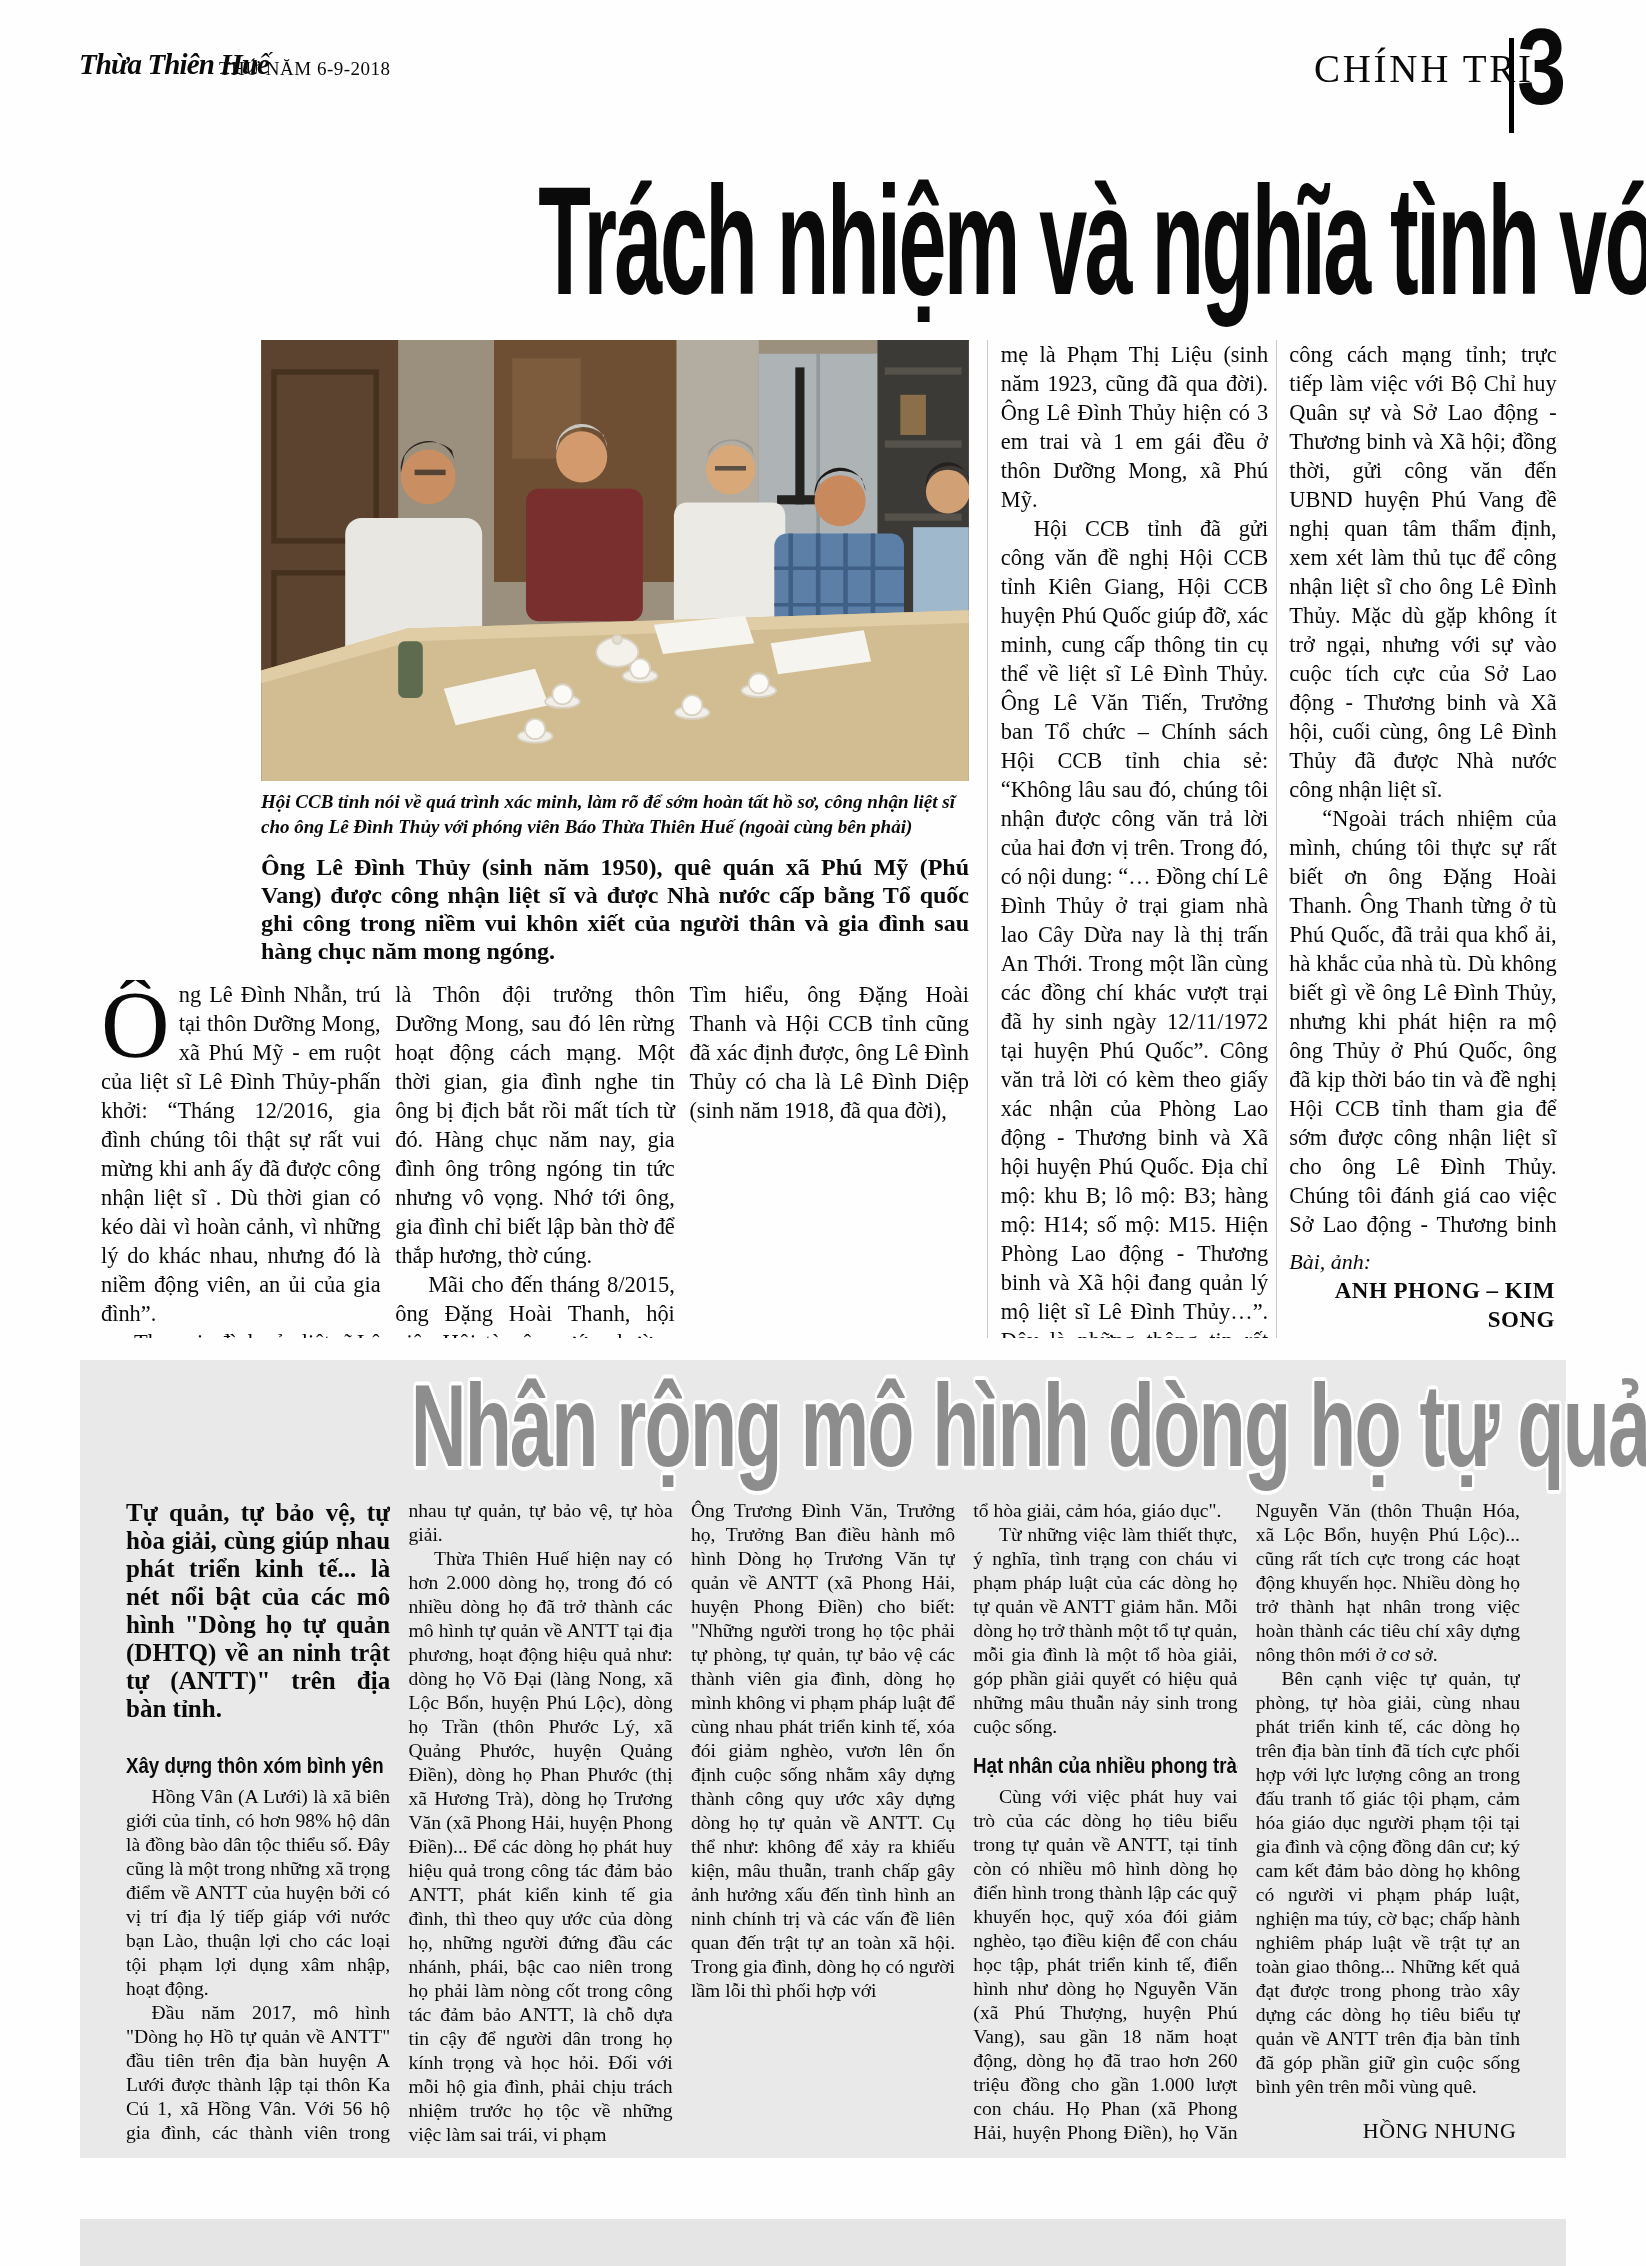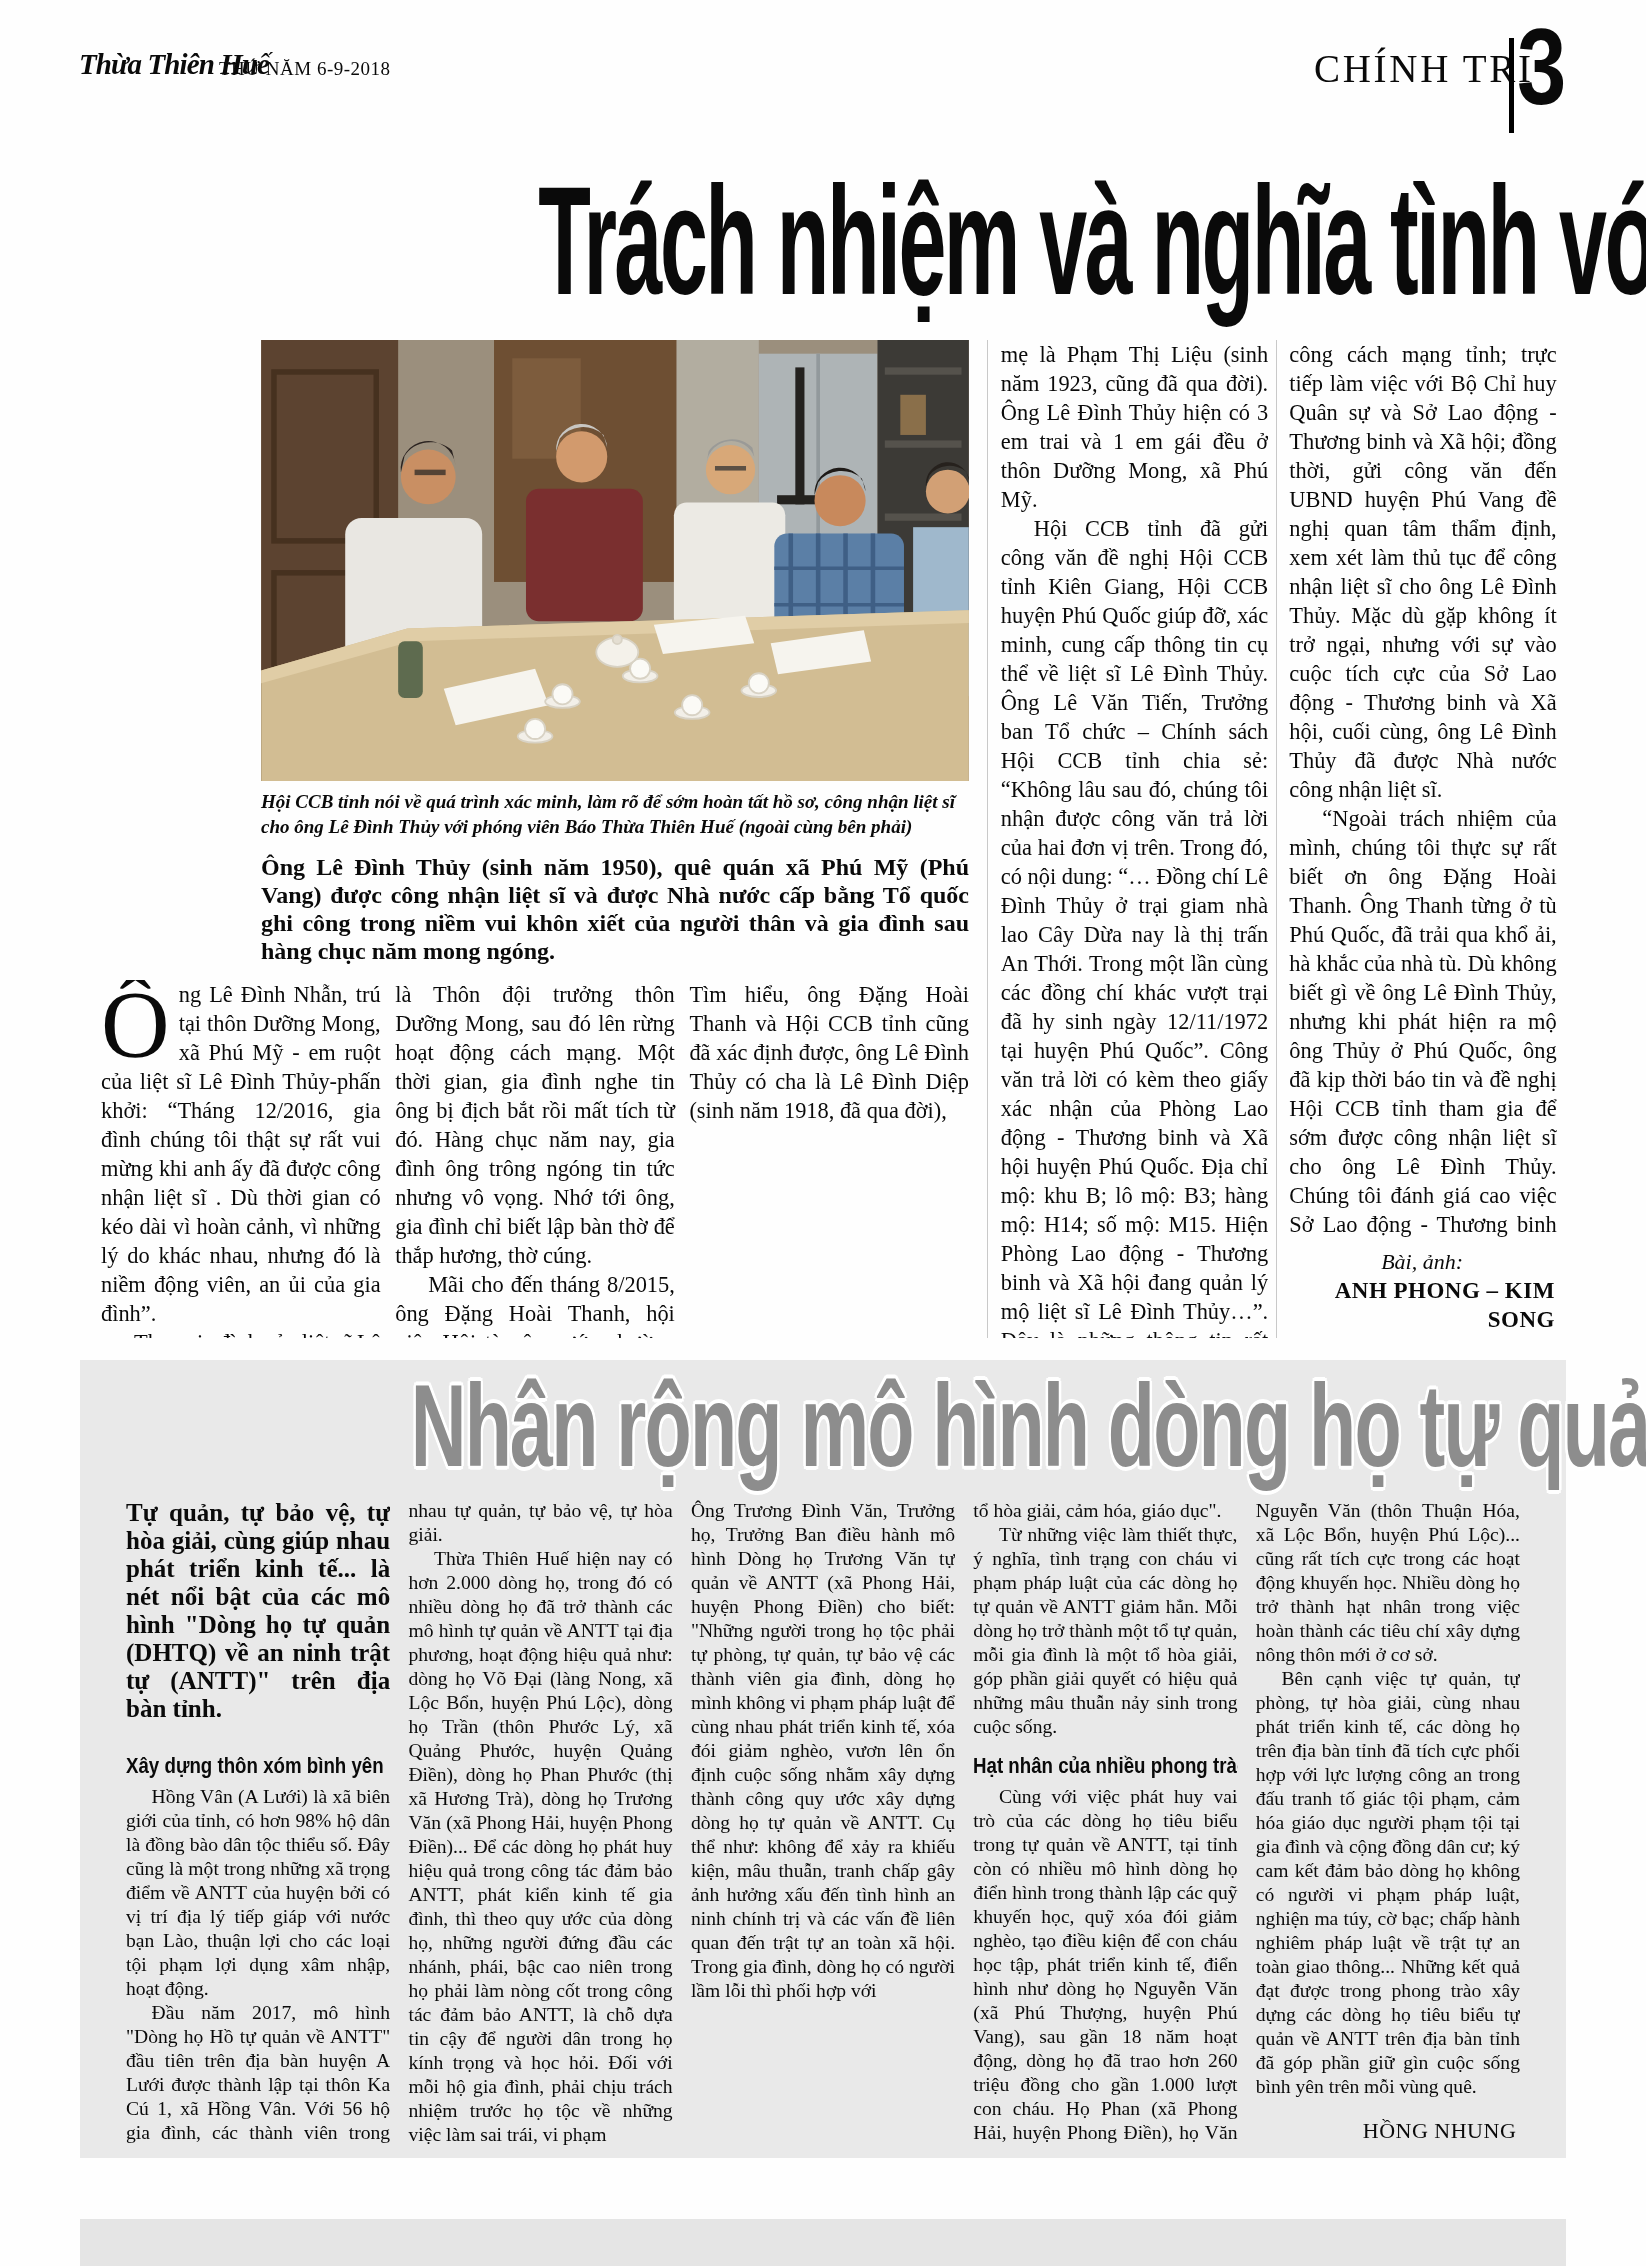--- a/index.html
+++ b/index.html
@@ -36,21 +36,21 @@
   .a1col:last-child{padding-right:0;}
   .a1-right{position:absolute;left:886px;top:0;width:577px;height:998px;display:flex;}
   .a1rcol{width:50%;padding:0 7.3px 0 12.8px;border-left:0.9px solid #c9c9c9;
           font-size:22.4px;line-height:29px;text-align:justify;
           display:flex;flex-direction:column;font-family:Liberation Serif, serif;}
   .a1rcol .txt{flex:1;overflow:hidden;}
   p.para{margin:0;}
   p.para + p.para{text-indent:33px;}
   .dropcap{float:left;font-size:95px;line-height:79px;padding:5.5px 9.1px 0 0;}
   .byl{padding:9.1px 1.8px 3.7px 0;}
-  .byl-label{font-style:italic;font-size:22px;text-align:center;}
+  .byl-label{font-style:italic;font-size:22px;text-align:left;}
   .byl-name{font-weight:bold;font-size:23px;text-align:right;letter-spacing:0.5px;}
 
   
   .panel{left:80px;top:1360px;width:1486px;height:798px;background:#e9e9e9;}
   .headline2{position:absolute;top:5.5px;left:0;width:100%;text-align:center;line-height:119px;}
   .headline2 span{display:inline-block;font-family:"Liberation Sans",sans-serif;font-weight:bold;
                   font-size:117px;letter-spacing:-2.7px;color:#8d8d8d;transform:scaleX(.66);
                   transform-origin:center;white-space:nowrap;
                   text-shadow:-3.7px 0 0 #fff,3.7px 0 0 #fff,0 -3.7px 0 #fff,0 3.7px 0 #fff,
                               -2.7px -2.7px 0 #fff,2.7px -2.7px 0 #fff,-2.7px 2.7px 0 #fff,2.7px 2.7px 0 #fff;}

